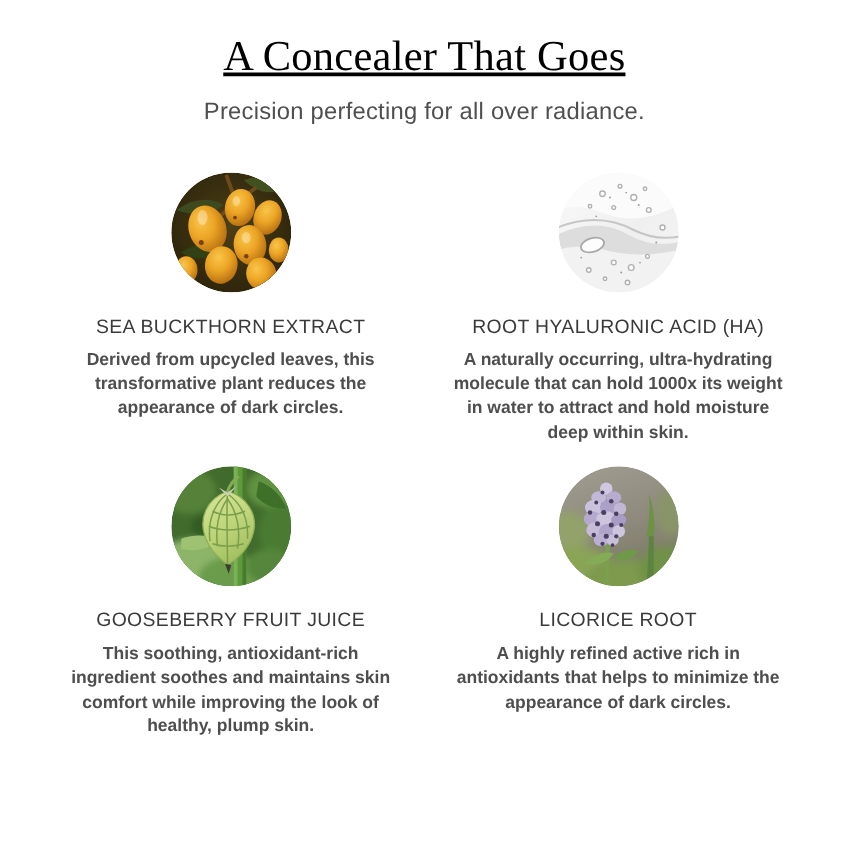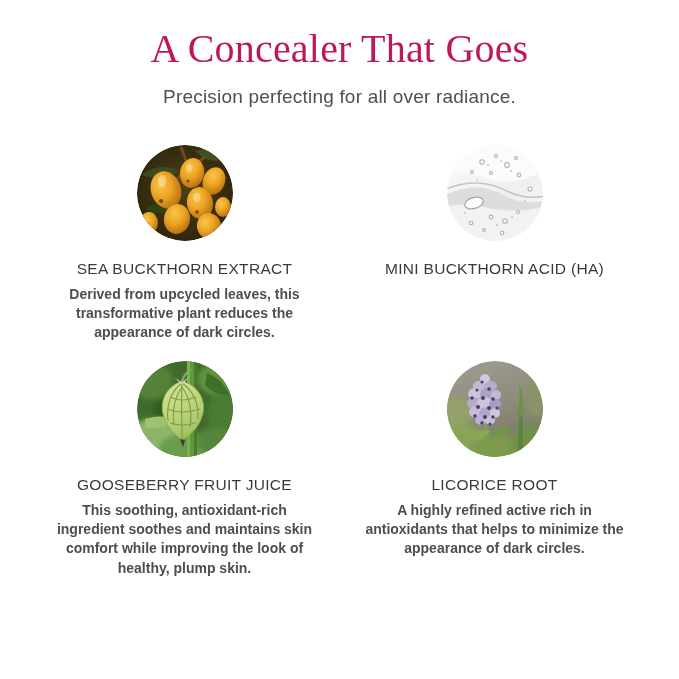--- a/index.html
+++ b/index.html
@@ -8,25 +8,26 @@
     width:679px;height:679px;
     background:#ffffff;
     overflow:hidden;
     font-family:"Liberation Sans", sans-serif;
     -webkit-font-smoothing:antialiased;
   }
   .header{padding-top:26px;text-align:center;}
   .title{
     font-family:"Liberation Serif", serif;
     font-weight:400;
-    font-size:40px;
+    font-size:34px;
     line-height:1.17;
-    color:#be185d;
+    color:#000000;
     letter-spacing:0.2px;
     margin:0;
+    text-decoration:underline;
   }
   .subtitle{
     margin-top:13px;
     font-size:19px;
     font-weight:400;
     color:#4f4f4f;
     letter-spacing:0.2px;
   }
   .grid{
     margin-top:37px;
@@ -166,21 +167,22 @@
               <circle cx="64" cy="26" r="0.8"></circle>
                 <circle cx="30" cy="35" r="0.7"></circle>
               <circle cx="50" cy="80" r="0.8"></circle>
                 <circle cx="65" cy="72" r="0.7"></circle>
               <circle cx="18" cy="68" r="0.7"></circle>
                 <circle cx="78" cy="56" r="0.8"></circle>
             </g>
           </g>
         </svg>
       </div>
-      <div class="ing-name">MINI BUCKTHORN ACID (HA)</div>
+      <div class="ing-name">ROOT HYALURONIC ACID (HA)</div>
+      <p class="ing-desc">A naturally occurring, ultra-hydrating molecule that can hold 1000x its weight in water to attract and hold moisture deep within skin.</p>
     </div>
 
     <div class="card">
       <div class="photo">
         <svg viewBox="0 0 96 96">
           <defs>
             <clipPath id="cl4">
                 <circle cx="48" cy="48" r="48"></circle>
               </clipPath>
             <linearGradient id="husk" x1="0" y1="0" x2="0.4" y2="1">

